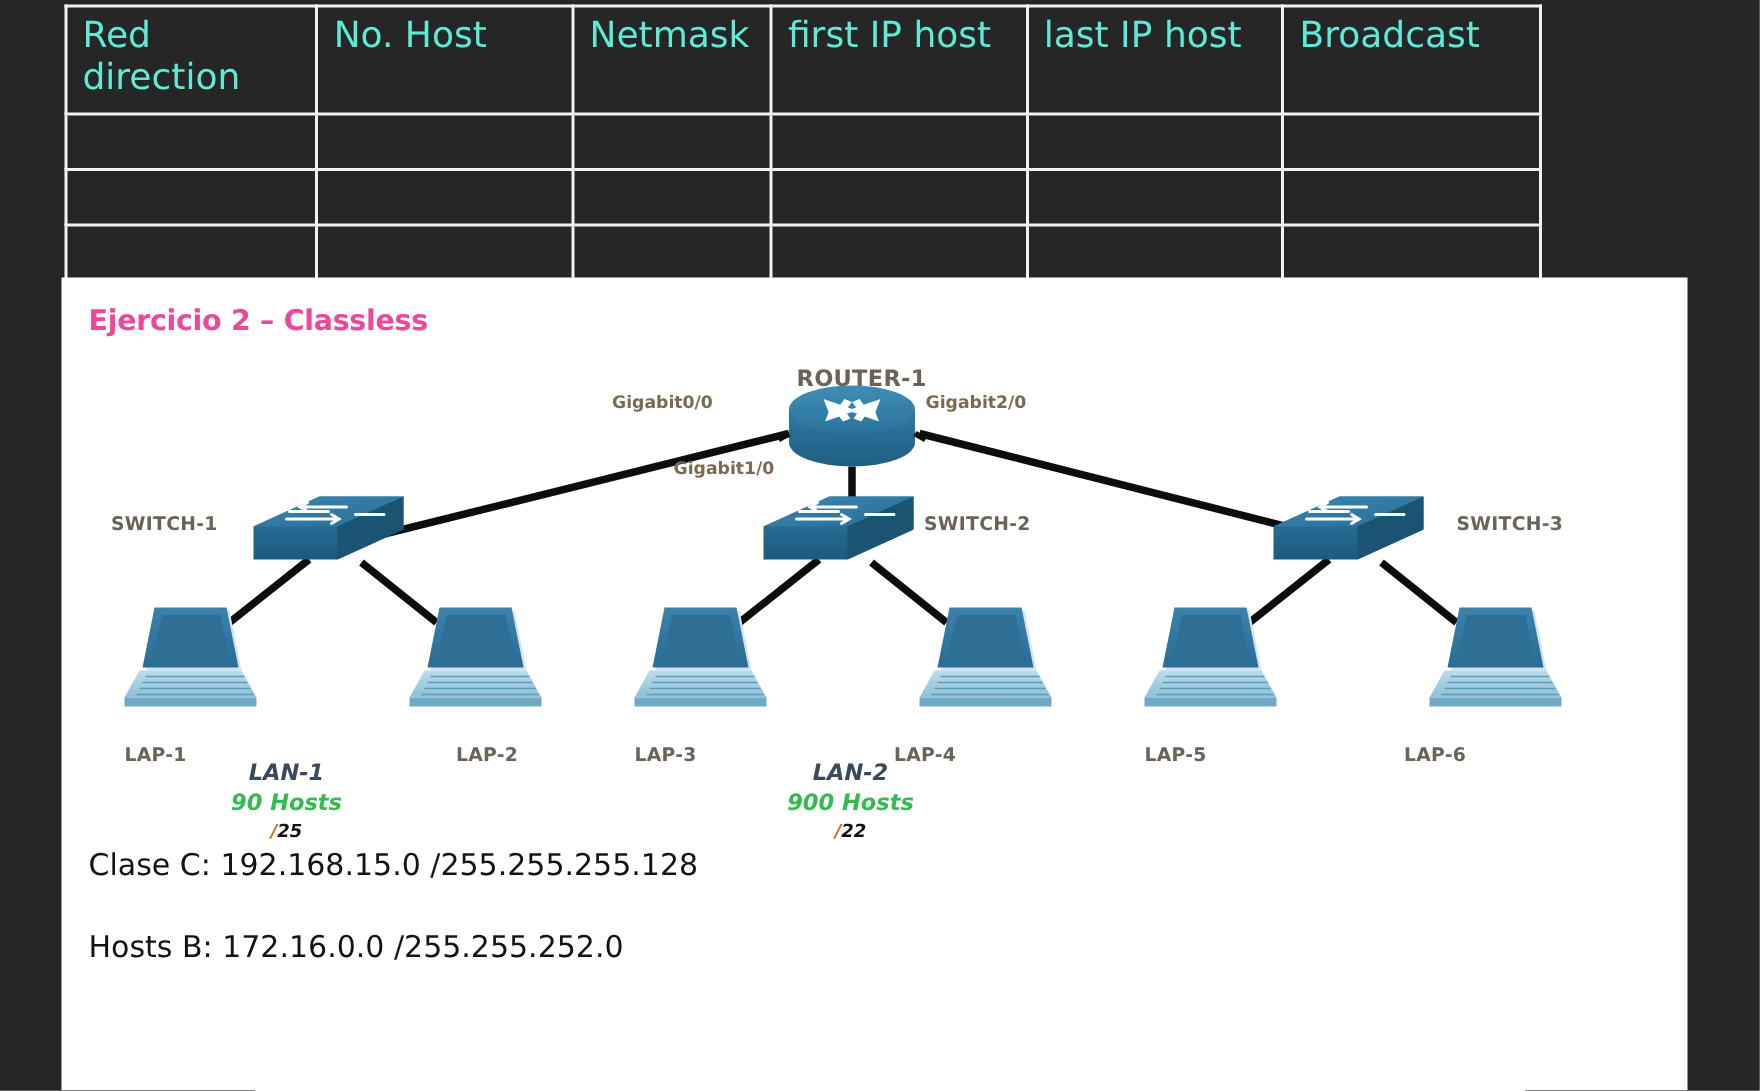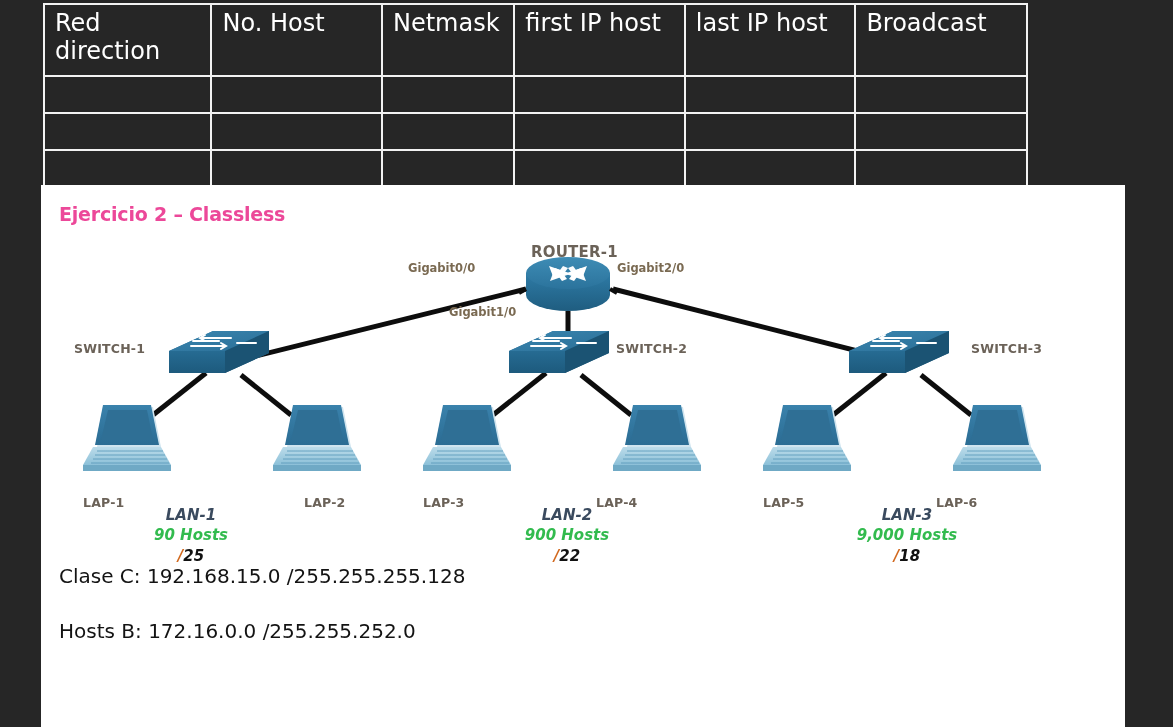--- a/index.html
+++ b/index.html
@@ -16,21 +16,21 @@
   .subnet-table {
     position: absolute;
     left: 43px; top: 3px;
     width: 985px;
     border-collapse: collapse;
     table-layout: fixed;
   }
   .subnet-table td, .subnet-table th {
     border: 2px solid #f2f2f2;
     background: #262626;
-    color: #ffffff;
+    color: #5eead4;
     font-weight: 400;
     text-align: left;
     vertical-align: top;
     padding: 4px 8px 4px 10px;
     font-size: 24px;
     line-height: 1.18;
     font-family: "DejaVu Sans", sans-serif;
   }
   .subnet-table th { height: 72px; }
   .subnet-table td.empty-cell { height: 37px; padding: 0; }
@@ -101,21 +101,21 @@
     font-size: 15px; font-weight: bold; color: #3a4a5e;
     font-family: "DejaVu Sans", sans-serif;
     line-height: 1.35;
   }
   .lan-hosts {
     font-size: 15px; font-weight: bold; color: #32bb4e;
     font-family: "DejaVu Sans", sans-serif;
     line-height: 1.35;
   }
   .lan-cidr {
-    font-size: 15px; font-weight: bold; color: #111111;
+    font-size: 12px; font-weight: bold; color: #111111;
     font-family: "DejaVu Sans", sans-serif;
     line-height: 1.35;
   }
   .lan-cidr .slash { color: #d2691e; }
 
   
   .class-lines {
     position: absolute;
     left: 18px; top: 379px;
     width: 1000px;
@@ -383,25 +383,20 @@
         <div class="lan-hosts">90 Hosts</div>
         <div class="lan-cidr"><span class="slash">/</span><span>25</span></div>
       </div>
 
       <div class="lan-block" style="left:446px; top:272px;">
         <div class="lan-name">LAN-2</div>
         <div class="lan-hosts">900 Hosts</div>
         <div class="lan-cidr"><span class="slash">/</span><span>22</span></div>
       </div>
 
-      <div class="lan-block" style="left:786px; top:272px;">
-        <div class="lan-name">LAN-3</div>
-        <div class="lan-hosts">9,000 Hosts</div>
-        <div class="lan-cidr"><span class="slash">/</span><span>18</span></div>
-      </div>
 
     </div>
 
     <div class="class-lines">
       <div class="class-line">Clase C: 192.168.15.0 /255.255.255.128</div>
       <div class="class-line">Hosts B: 172.16.0.0 /255.255.252.0</div>
     </div>
 
   </div>
 </div>

